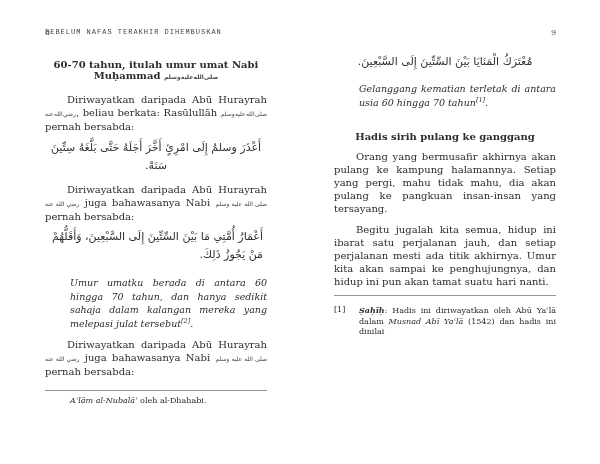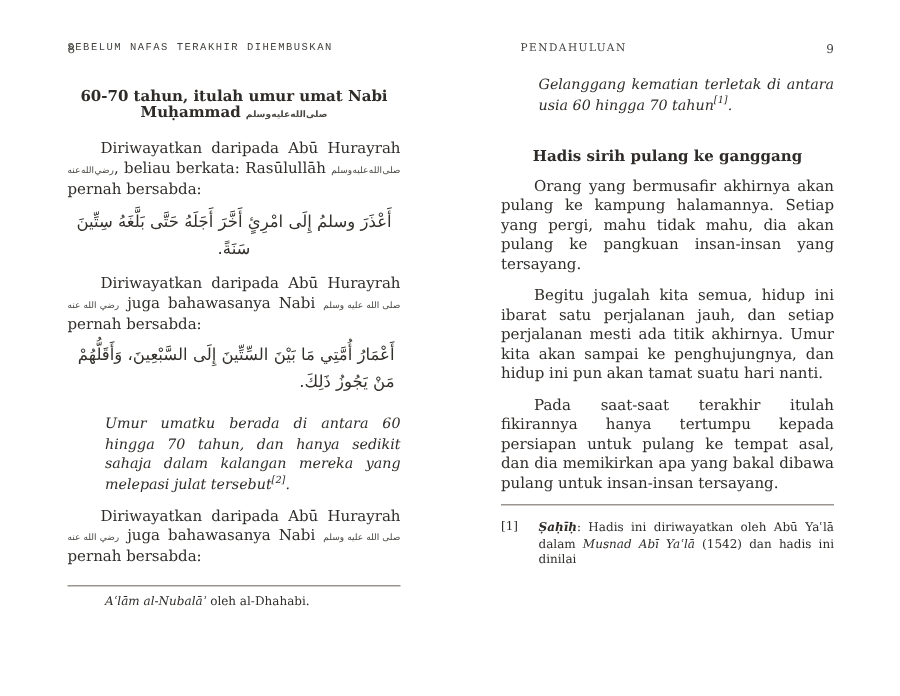--- a/index.html
+++ b/index.html
@@ -94,32 +94,31 @@
 
   <div class="footnotes">
     <div class="fn-cont"><span class="it">Aʿlām al-Nubalāʾ</span><span> oleh al-Dhahabi.</span></div>
 
   </div>
 </div>
 
 <div class="page page-right">
 
   <div class="running-header">
-    <span class="header-title">PENDAHULUAN</span>
     <span class="pageno">9</span>
   </div>
 
+  <div class="arabic">مُعْتَرَكُ الْمَنَايَا بَيْنَ السِّتِّينَ إِلَى السَّبْعِينَ.</div>
 
   <div class="quote"><span>Gelanggang kematian terletak di antara usia 60 hingga 70 tahun</span><sup class="fnref">[1]</sup><span>.</span></div>
 
   <div class="section-heading">Hadis sirih pulang ke ganggang</div>
 
   <p class="para">Orang yang bermusafir akhirnya akan pulang ke kampung halamannya. Setiap yang pergi, mahu tidak mahu, dia akan pulang ke pangkuan insan-insan yang tersayang.</p>
   <p class="para">Begitu jugalah kita semua, hidup ini ibarat satu perjalanan jauh, dan setiap perjalanan mesti ada titik akhirnya. Umur kita akan sampai ke penghujungnya, dan hidup ini pun akan tamat suatu hari nanti.</p>
-  <p class="para">Pada saat-saat terakhir itulah fikirannya hanya tertumpu kepada persiapan untuk pulang ke tempat asal, dan dia memikirkan apa yang bakal dibawa pulang untuk insan-insan tersayang.</p>
 
   <div class="footnotes">
     <div class="fn-row">
       <span class="fn-marker">[1]</span>
       <span class="fn-text"><span class="fn-grade">Ṣaḥīḥ</span><span>: Hadis ini diriwayatkan oleh Abū Yaʿlā dalam </span><span class="it">Musnad Abī Yaʿlā</span><span> (1542) dan hadis ini dinilai </span></span>
     </div>
   </div>
 </div>
 
 </body></html>

